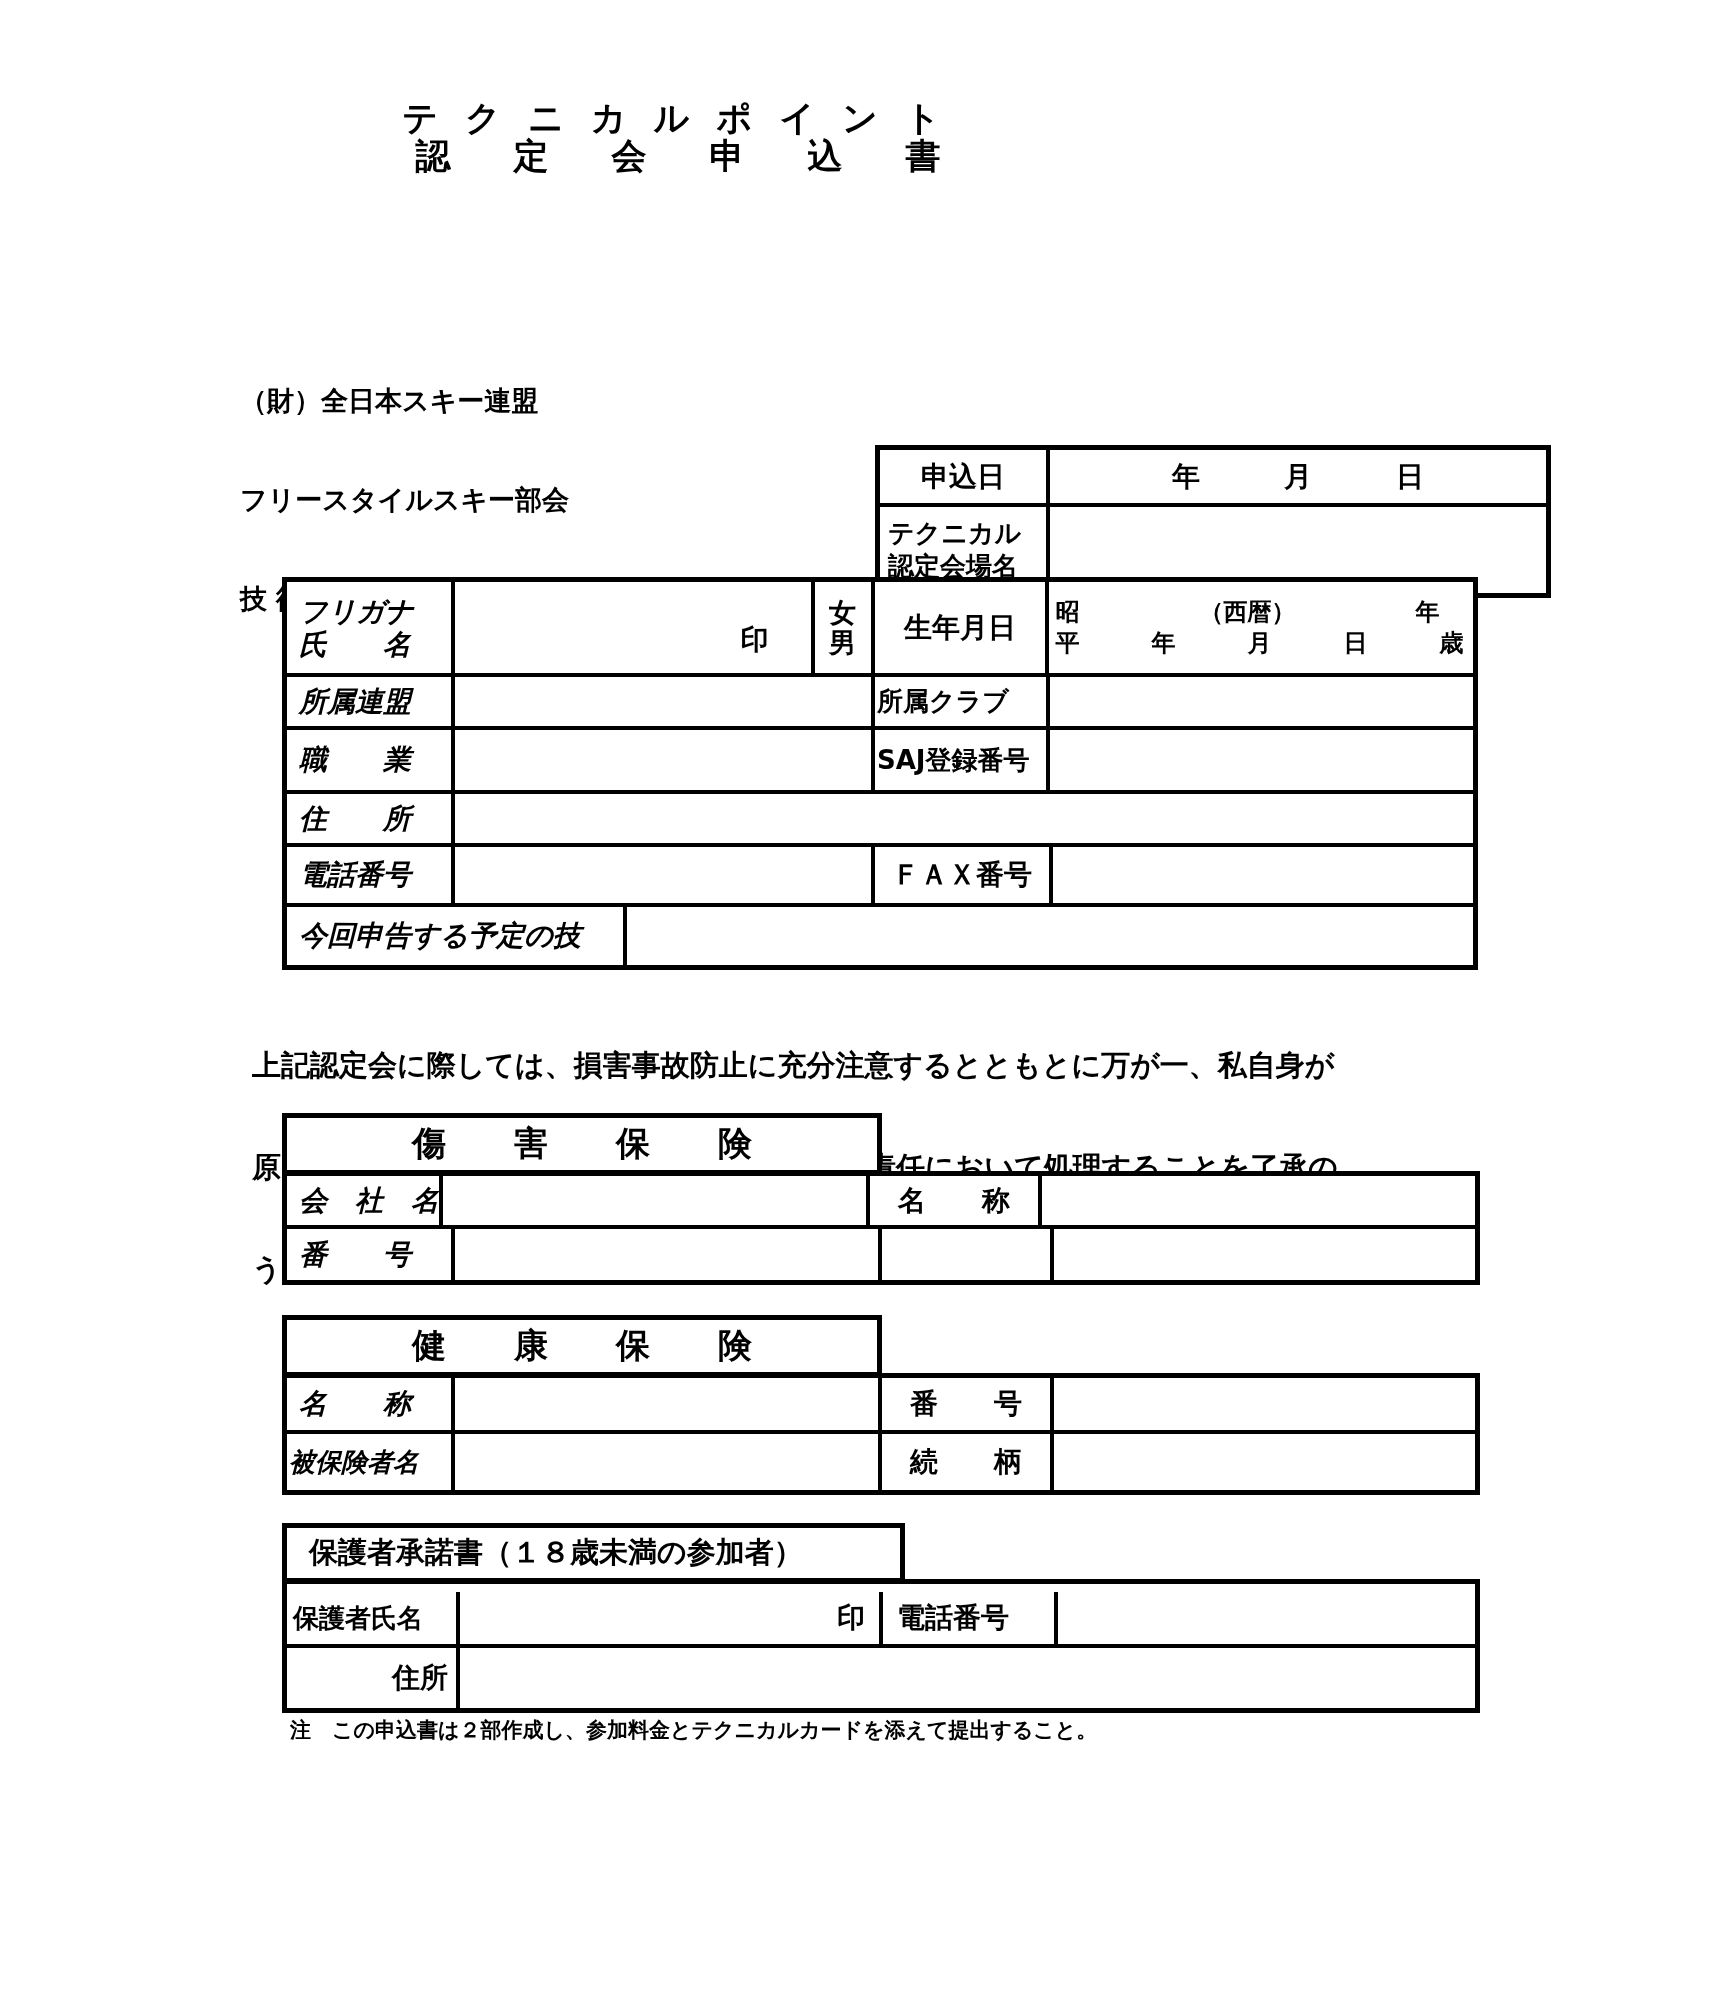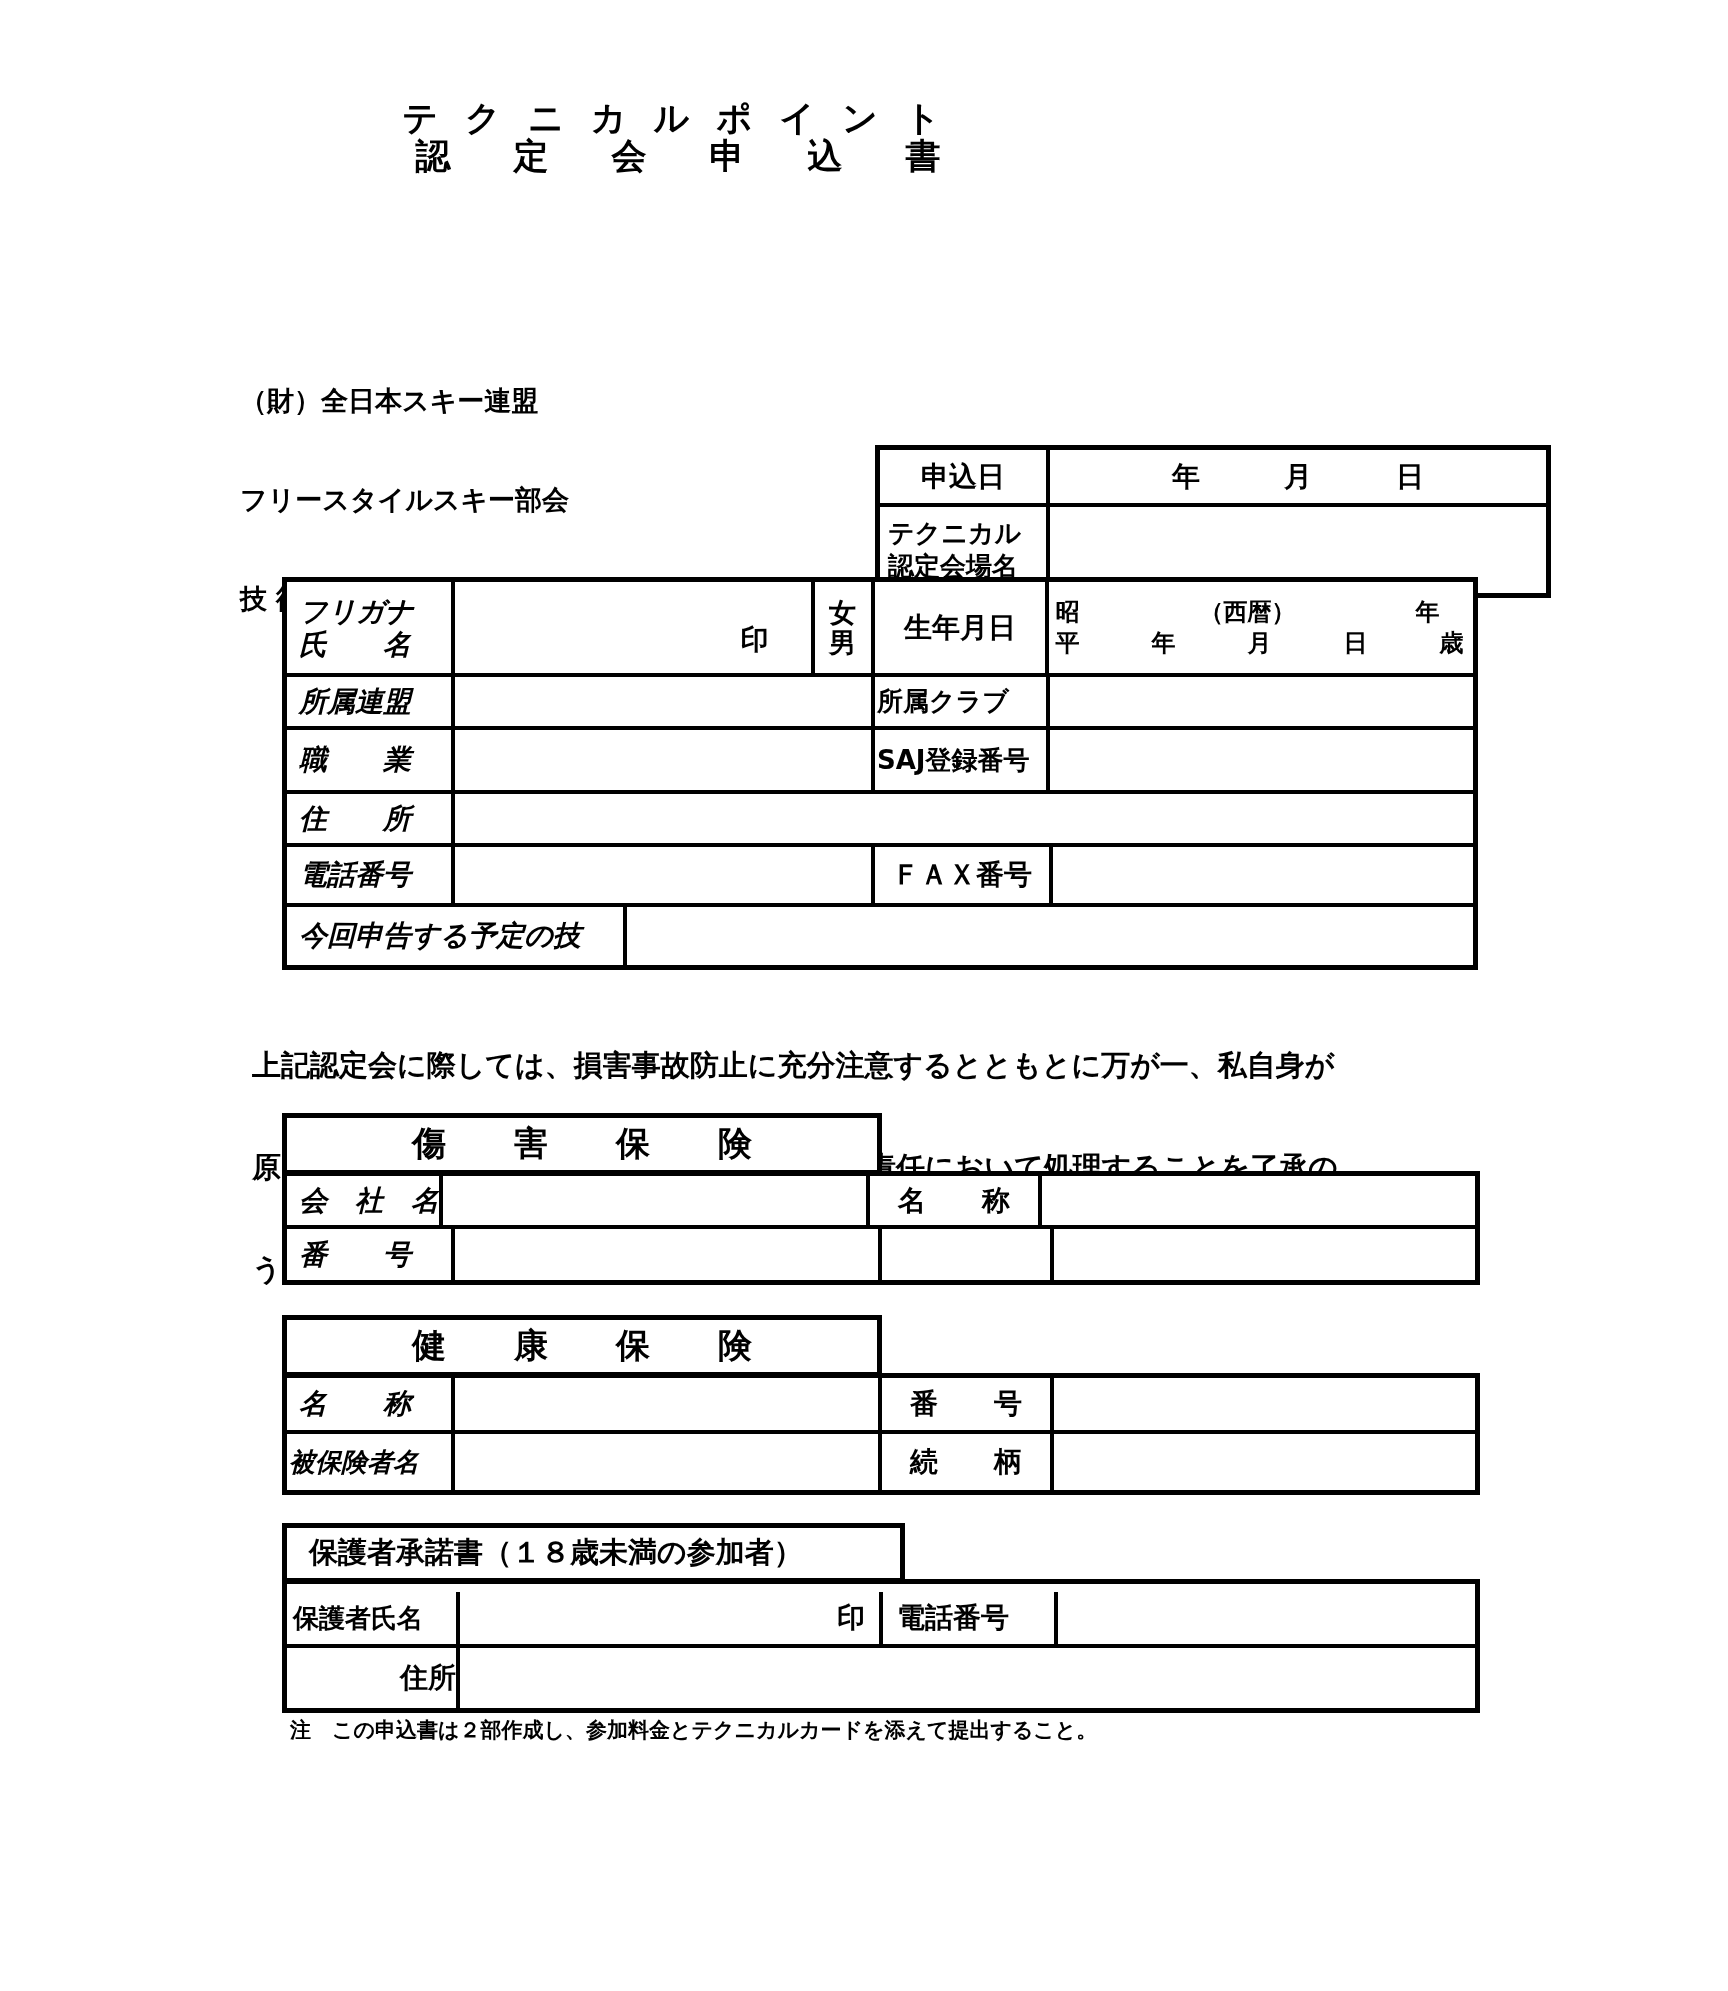--- a/index.html
+++ b/index.html
@@ -30,21 +30,21 @@
   .center { justify-content:center; padding:0 2px; }
   .col { flex-direction:column; align-items:flex-start; justify-content:center; line-height:33px; }
   .col.center-col { align-items:center; }
   .lbl { padding-left:12px;font-style:italic; }
   .gender { line-height:30px; font-size:27px; padding:0; }
   .era { font-size:24px; line-height:31px; padding-left:6px; }
   .seal-cell { justify-content:flex-end; align-items:flex-end; padding:0 42px 14px 0; }
   .seal-cell-mid { justify-content:flex-end; align-items:center; padding-right:14px; }
   .small { font-size:26px; }
   .fit { padding:0 2px; font-size:26px; }
-  .right { justify-content:flex-end; padding-right:0; }
+  .right { justify-content:flex-end; padding-right:8px; }
   .hdrbox {
     position:absolute; border:5px solid #000; box-sizing:border-box; background:#fff;
     display:flex; align-items:center; justify-content:center;
     font-size:34px; white-space:pre;
   }
   .hdrbox.left-align { justify-content:flex-start; padding-left:22px; font-size:29px; }
 </style>
 </head>
 <body>
 

